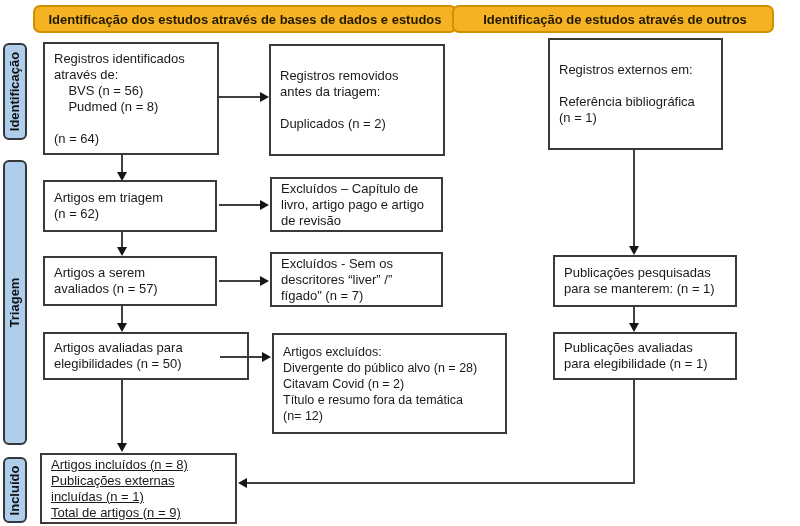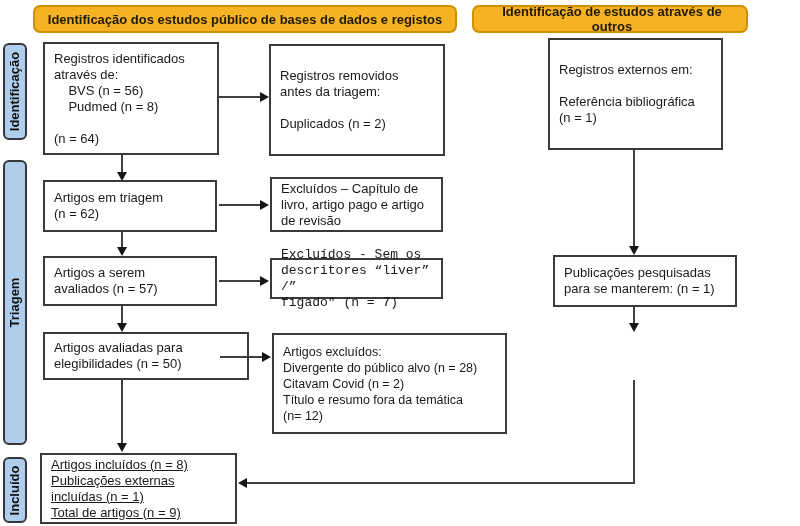--- a/index.html
+++ b/index.html
@@ -7,21 +7,21 @@
     position:relative;width:800px;height:526px;background:#ffffff;
     font-family:"Liberation Sans", sans-serif;color:#1a1a1a;overflow:hidden;
   }
   
   .banner{
     position:absolute;background:#F5B324;border:2px solid #D19000;border-radius:7px;
     display:flex;align-items:center;justify-content:center;text-align:center;
     font-weight:bold;font-size:13px;color:#221A00;box-sizing:border-box;padding:0 4px;
   }
   #banner-db{left:33px;top:5px;width:424px;height:28px;}
-  #banner-other{left:472px;top:5px;width:276px;height:28px;padding-left:8px;}
+  #banner-other{left:452px;top:5px;width:322px;height:28px;padding-left:8px;}
   
   .stage{
     position:absolute;left:3px;width:24px;background:#AFCEEC;border:2px solid #33373B;
     border-radius:6px;box-sizing:border-box;display:flex;align-items:center;justify-content:center;
   }
   .stage span{
     transform:rotate(-90deg);white-space:nowrap;font-weight:bold;font-size:13px;color:#111;
   }
   #stage-identification{top:43px;height:97px;}
   #stage-screening{top:160px;height:285px;}
@@ -31,41 +31,41 @@
     position:absolute;background:#ffffff;border:2px solid #3A3A3A;box-sizing:border-box;
     display:flex;align-items:center;font-size:13px;line-height:16px;
     padding:4px 9px;white-space:pre-wrap;text-align:left;
   }
   #box-identified{left:43px;top:42px;width:176px;height:113px;}
   #box-removed{left:269px;top:44px;width:176px;height:112px;}
   #box-external{left:548px;top:38px;width:175px;height:112px;}
   #box-screening{left:43px;top:180px;width:174px;height:52px;}
   #box-excl-screening{left:270px;top:177px;width:173px;height:55px;}
   #box-assess{left:43px;top:256px;width:174px;height:50px;}
-  #box-excl-descriptors{left:270px;top:258px;width:173px;height:41px;font-family:Liberation Mono, monospace;}
+  #box-excl-descriptors{left:270px;top:252px;width:173px;height:55px;}
   #box-eligibility{left:43px;top:332px;width:206px;height:48px;}
   #box-excl-eligibility{left:272px;top:333px;width:235px;height:101px;font-size:12.5px;}
   #box-included{left:40px;top:453px;width:197px;height:71px;text-decoration:underline;}
   #box-ext-searched{left:553px;top:255px;width:184px;height:52px;}
   #box-ext-assessed{left:553px;top:332px;width:184px;height:48px;}
   
   .hline,.vline{position:absolute;background:#3F3F3F;}
   .hline{height:2px;}
   .vline{width:2px;}
   .ah{position:absolute;width:0;height:0;}
   .ah-right{border-top:5px solid transparent;border-bottom:5px solid transparent;border-left:9px solid #151515;}
   .ah-down{border-left:5px solid transparent;border-right:5px solid transparent;border-top:9px solid #151515;}
   .ah-left{border-top:5px solid transparent;border-bottom:5px solid transparent;border-right:9px solid #151515;}
 </style>
 </head>
 <body>
 
 <div class="canvas">
 
-  <div class="banner" id="banner-db">Identificação dos estudos público de bases de dados e registos</div>
+  <div class="banner" id="banner-db">Identificação dos estudos através de bases de dados e estudos</div>
   <div class="banner" id="banner-other">Identificação de estudos através de outros</div>
 
   <div class="stage" id="stage-identification">
     <span>Identificação</span>
   </div>
   <div class="stage" id="stage-screening">
     <span>Triagem</span>
   </div>
   <div class="stage" id="stage-included">
     <span>Incluído</span>
@@ -101,20 +101,22 @@
 Divergente do público alvo (n = 28)
 Citavam Covid (n = 2)
 Título e resumo fora da temática
 (n= 12)</div>
   <div class="fbox" id="box-included">Artigos incluídos (n = 8)
 Publicações externas
 incluídas (n = 1)
 Total de artigos (n = 9)</div>
   <div class="fbox" id="box-ext-searched">Publicações pesquisadas
 para se manterem: (n = 1)</div>
+  <div class="fbox" id="box-ext-assessed">Publicações avaliadas
+para elegibilidade (n = 1)</div>
 
   <div>
     <div class="hline" style="left:219px;top:96px;width:42px;"></div>
     <div class="ah ah-right" style="left:260px;top:92px;"></div>
   </div>
   <div>
     <div class="vline" style="left:121px;top:155px;height:18px;"></div>
     <div class="ah ah-down" style="left:117px;top:172px;"></div>
   </div>
   <div>

